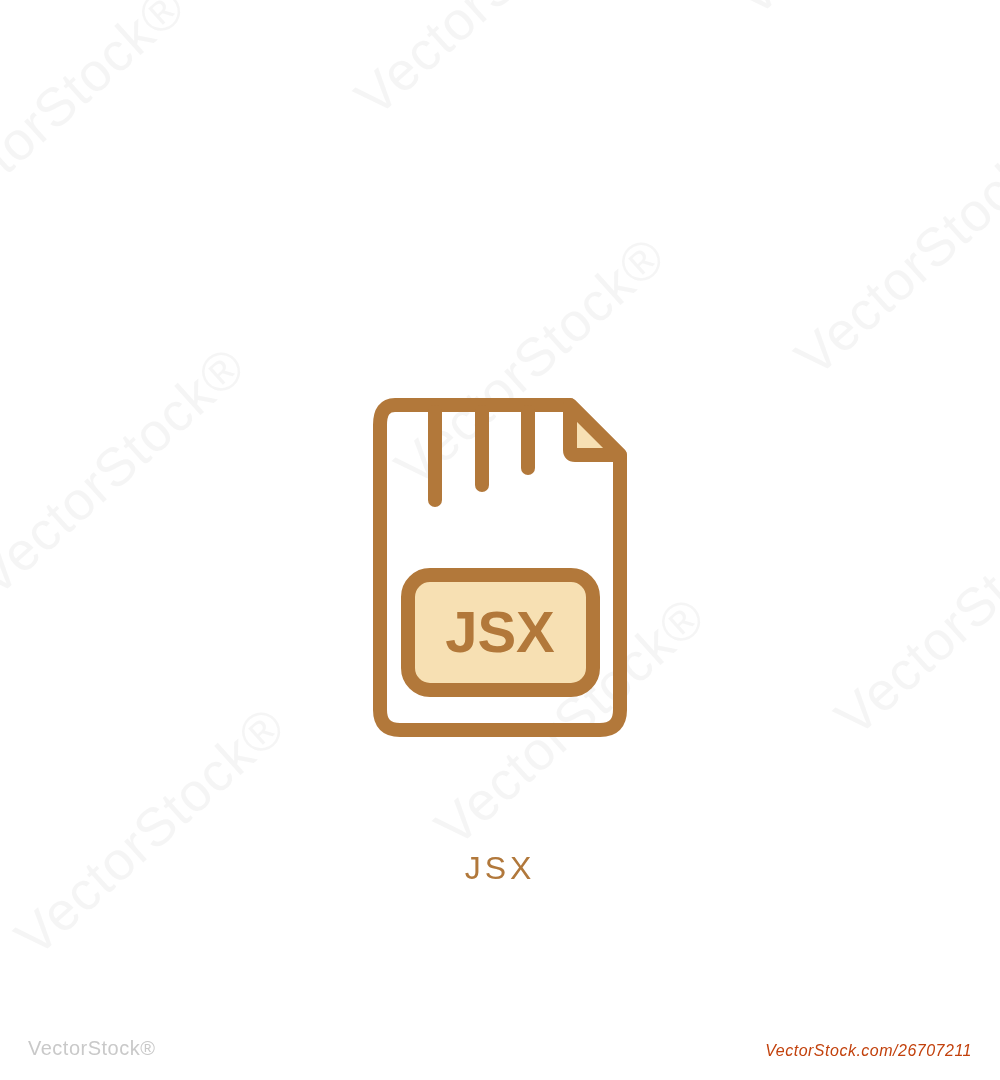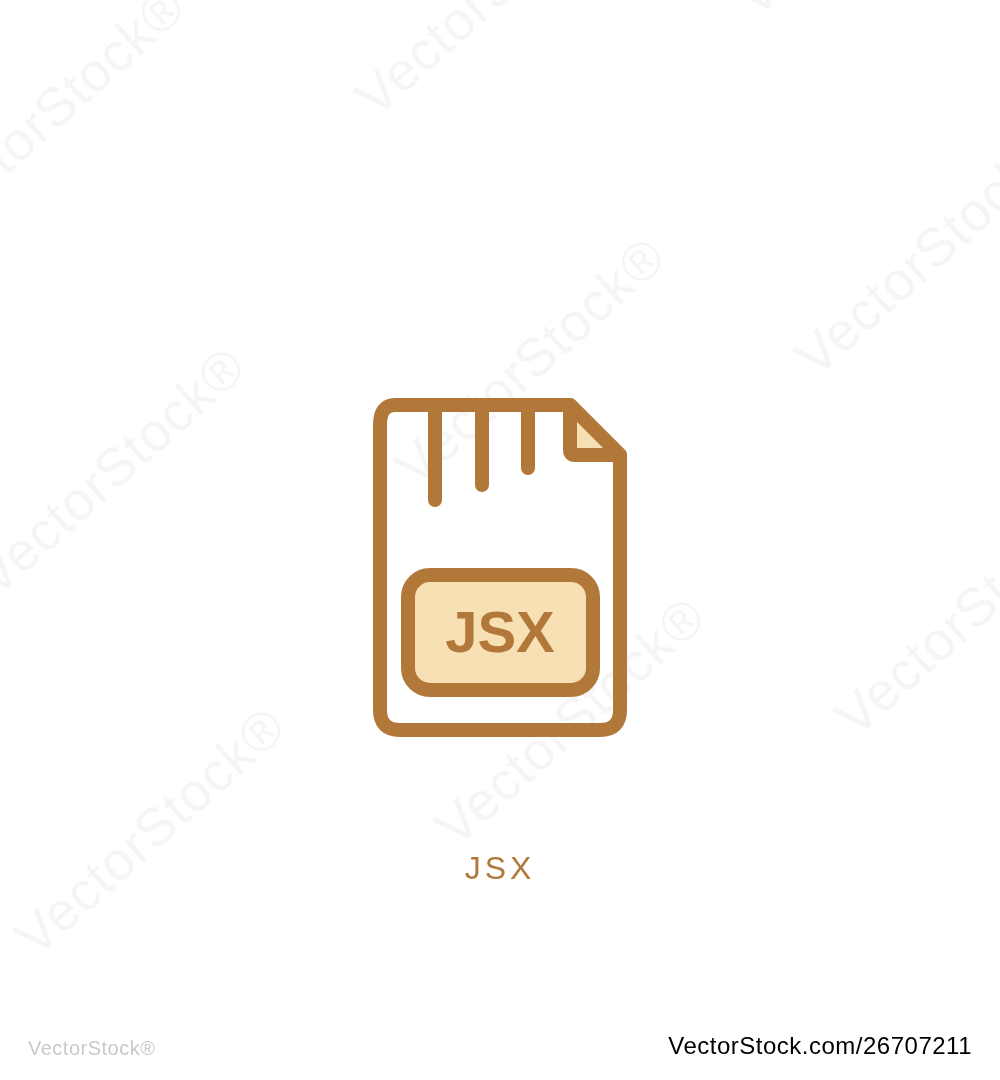--- a/index.html
+++ b/index.html
@@ -39,24 +39,25 @@
       bottom: 20px;
       font-size: 20px;
       color: #c9c9c9;
       font-weight: 300;
       letter-spacing: 0.5px;
     }
     .watermark-right {
       position: absolute;
       right: 28px;
       bottom: 20px;
-      font-size: 24px;
-      color: #000000;
+      font-size: 16px;
+      color: #c2410c;
       font-weight: 300;
       letter-spacing: 0.5px;
+      font-style: italic;
     }
     .diag-watermark {
       position: absolute;
       color: rgba(200,200,200,0.18);
       font-size: 54px;
       font-weight: 400;
       white-space: nowrap;
       transform: rotate(-42deg);
       transform-origin: center;
       pointer-events: none;

